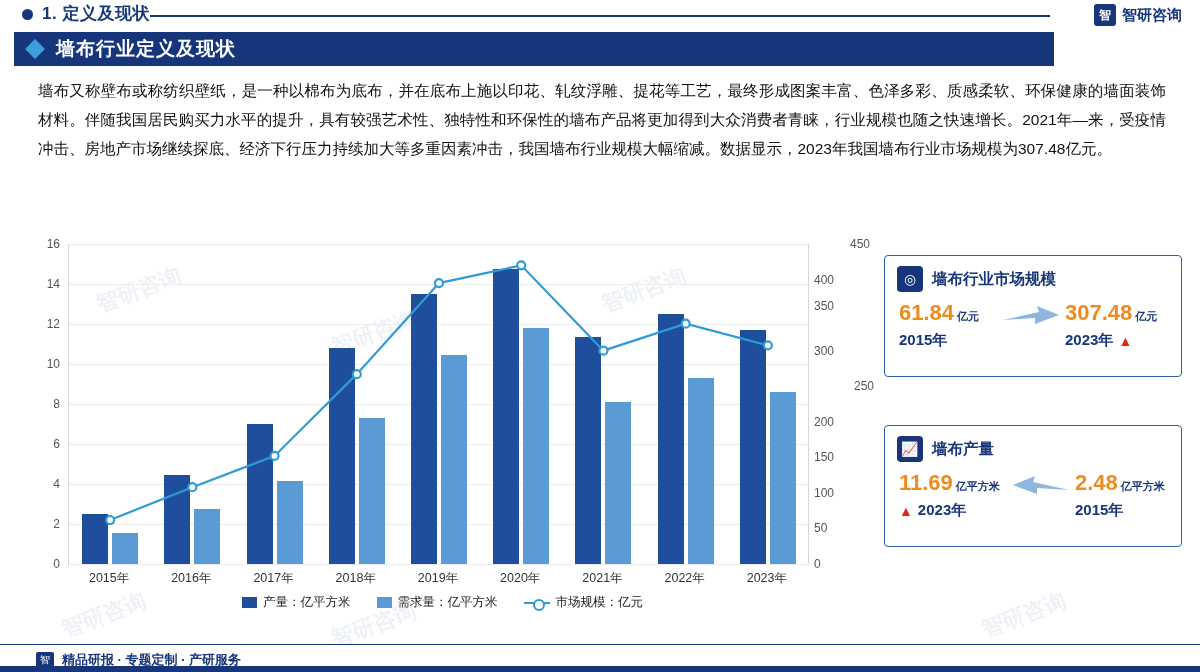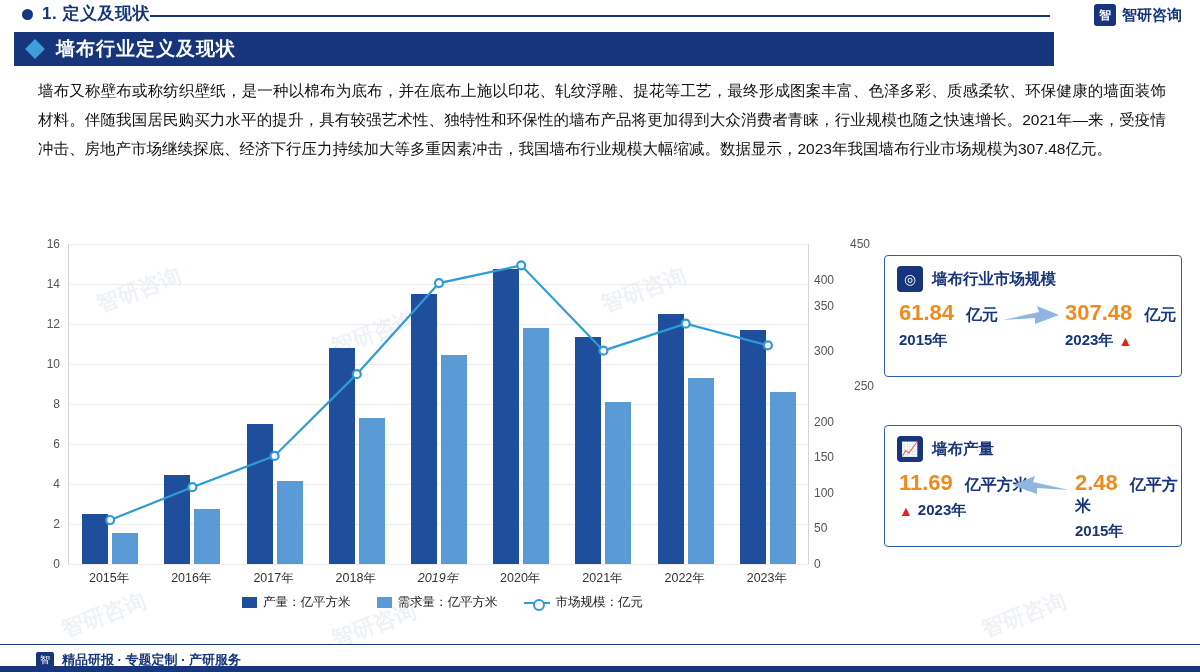--- a/index.html
+++ b/index.html
@@ -43,21 +43,21 @@
 
   
   .card{position:absolute;border:1px solid #2d5fb0;border-radius:4px;background:#fff;}
   .card1{left:884px;top:255px;width:296px;height:120px;}
   .card2{left:884px;top:425px;width:296px;height:120px;}
   .card-head{display:flex;align-items:center;gap:9px;padding:10px 0 0 12px;}
   .card-icon{width:26px;height:26px;border-radius:4px;background:#16357a;color:#fff;display:flex;align-items:center;justify-content:center;font-size:14px;}
   .card-head-title{font-size:15.5px;font-weight:bold;color:#16357a;}
   .card-row{position:relative;height:66px;}
   .big-val{font-size:22px;font-weight:bold;color:#ef8b1e;}
-  .unit{font-size:16px;font-weight:bold;color:#16357a;margin-left:12px;}
+  .unit{font-size:11px;font-weight:bold;color:#16357a;margin-left:3px;}
   .yr{font-size:15px;font-weight:bold;color:#16357a;}
   .up-arrow{color:#e2231a;font-size:14px;}
   .cell{position:absolute;}
   .arrow-r{position:absolute;width:56px;height:22px;}
   .divider-note{position:absolute;right:14px;top:655px;font-size:10px;color:#c2410c;}
 
   
   .footer-rule{position:absolute;left:0;top:644px;width:1200px;height:1px;background:#16357a;}
   .footer{position:absolute;left:0;top:645px;width:1200px;height:27px;background:#fff;}
   .footer-mark{position:absolute;left:36px;top:7px;width:18px;height:15px;background:#16357a;color:#fff;font-size:10px;display:flex;align-items:center;justify-content:center;border-radius:2px;}
@@ -158,21 +158,21 @@
       <div class="ytick right" style="top: 138.667px;">300</div>
       <div class="ytick right" style="top: 94px;">350</div>
       <div class="ytick right" style="top: 67.5556px;">400</div>
       <div class="ytick right" style="top: 32px; margin-left: 36px;">450</div>
     </div>
   <div id="xlabels">
       <div class="xlabel" style="left: 48.1111px;">2015年</div>
       <div class="xlabel" style="left: 130.333px;">2016年</div>
       <div class="xlabel" style="left: 212.556px;">2017年</div>
       <div class="xlabel" style="left: 294.778px;">2018年</div>
-      <div class="xlabel" style="left: 377px; font-style: italic;">2019年</div>
+      <div class="xlabel" style="left: 377px;">2019年</div>
       <div class="xlabel" style="left: 459.222px;">2020年</div>
       <div class="xlabel" style="left: 541.444px;">2021年</div>
       <div class="xlabel" style="left: 623.667px;">2022年</div>
       <div class="xlabel" style="left: 705.889px;">2023年</div>
     </div>
   <div class="legend" id="legend">
       <div class="legend-item">
         <span class="swatch" style="background: rgb(31, 78, 156);"></span>
         <span>产量：亿平方米</span>
       </div>

